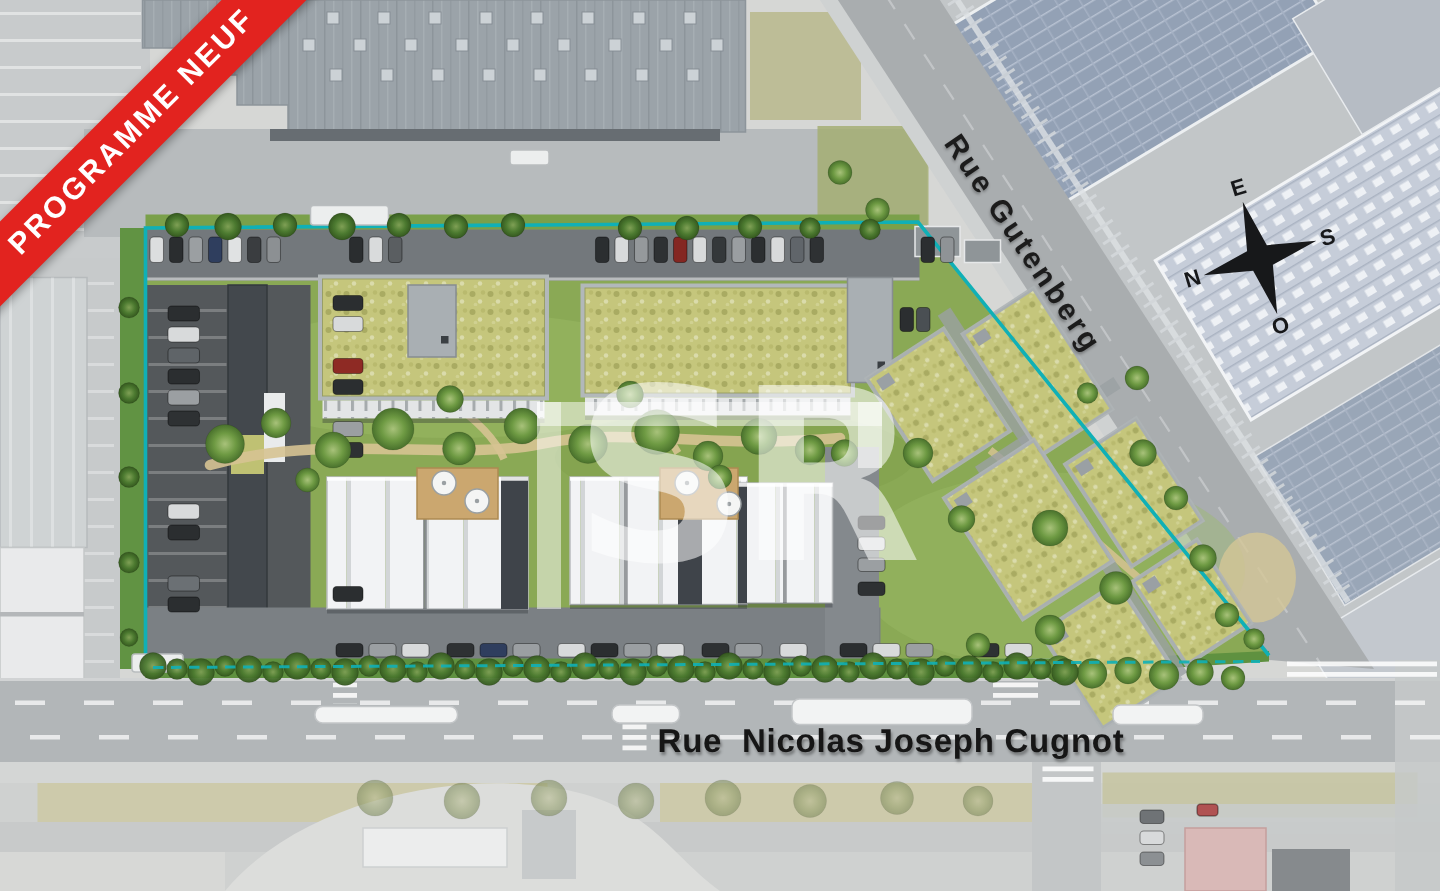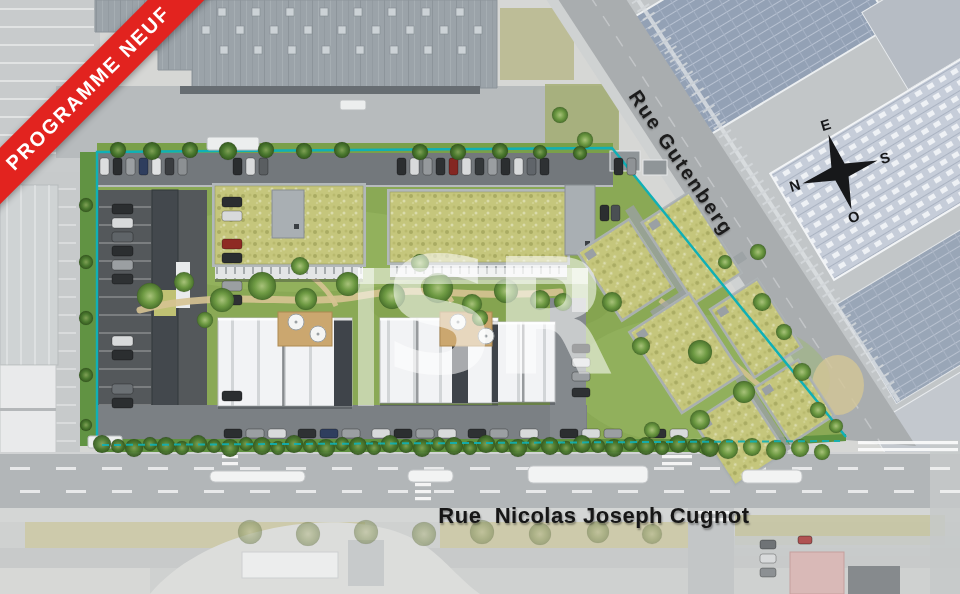--- a/index.html
+++ b/index.html
@@ -6,21 +6,21 @@
   .stage{position:relative;width:960px;height:594px;overflow:hidden;
          font-family:"Liberation Sans",sans-serif;background:#d6d7d5;}
   svg.layer{position:absolute;left:0;top:0;width:960px;height:594px;}
   .banner{position:absolute;left:-77px;top:68px;width:330px;height:40px;
           transform:rotate(-45deg);display:flex;align-items:center;justify-content:center;
           box-shadow:0 2px 6px rgba(0,0,0,.35);z-index:6;}
   .banner span{color:#fff;font-weight:bold;font-size:20px;letter-spacing:2px;white-space:nowrap;}
   .street-diag{position:absolute;left:643px;top:86px;transform:rotate(56deg);transform-origin:0 0;
           font-size:20px;font-weight:bold;color:#1c1c1c;letter-spacing:2px;white-space:nowrap;
           text-shadow:1px 1px 2px rgba(0,0,0,.3);z-index:5;}
-  .street-bottom{position:absolute;left:594px;top:503px;transform:translateX(-50%);
+  .street-bottom{position:absolute;left:594px;top:481px;transform:translateX(-50%);
           font-size:22px;font-weight:bold;color:#161616;letter-spacing:.5px;white-space:pre;
           text-shadow:1px 2px 2px rgba(0,0,0,.35);z-index:5;}
   .compass{position:absolute;left:786px;top:118px;width:108px;height:108px;z-index:5;}
   .compass text{font-family:"Liberation Sans",sans-serif;font-weight:bold;font-size:15px;fill:#17181a;}
   .watermark{position:absolute;left:348px;top:246px;width:262px;height:176px;z-index:4;pointer-events:none;text-align:center;}
   .wm-bar{position:absolute;background:rgba(255,255,255,.5);}
   .wm-top{left:10px;top:22px;width:230px;height:16px;}
   .wm-left{left:10px;top:22px;width:16px;height:138px;}
   .wm-right{left:224px;top:22px;width:16px;height:44px;}
   .wm-text{position:absolute;left:34px;top:-8px;font-size:160px;line-height:1;font-weight:bold;

